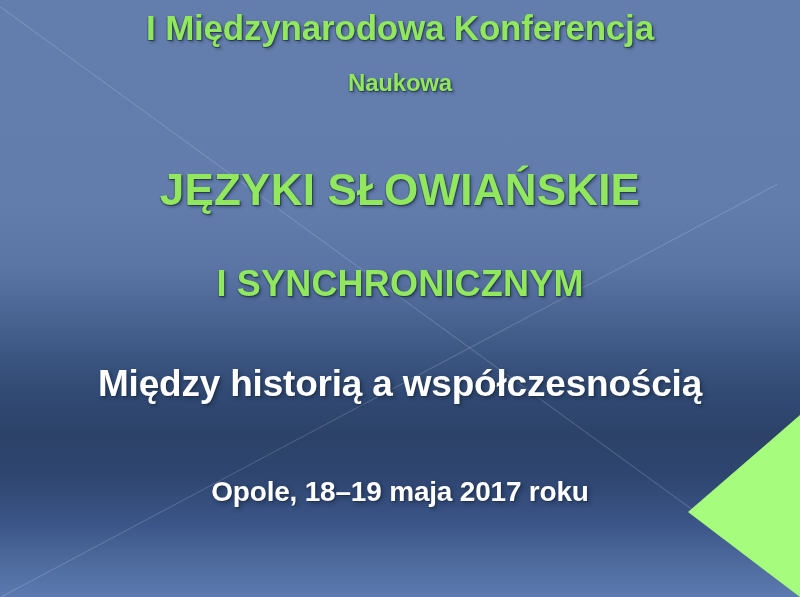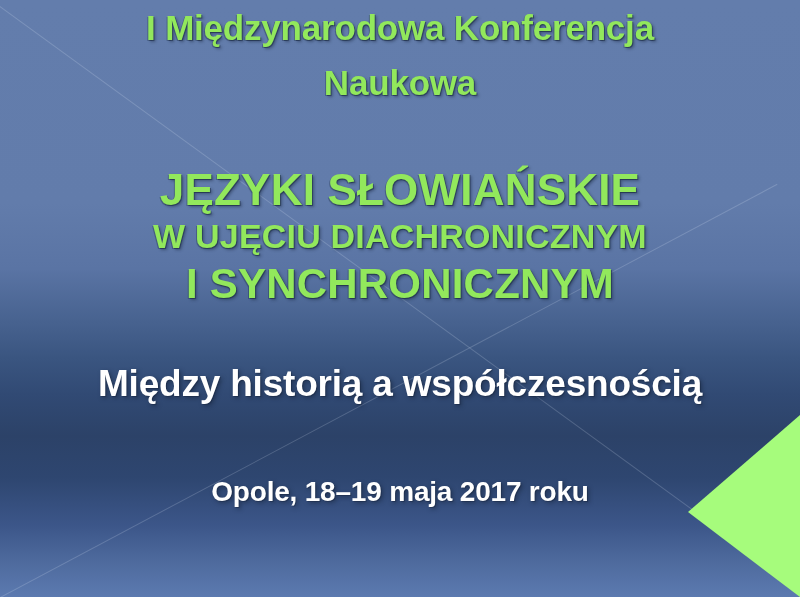--- a/index.html
+++ b/index.html
@@ -93,25 +93,25 @@
   .white {
     color: #ffffff;
     font-weight: bold;
     text-shadow:
        1px 1px 0 rgba(25,38,62,0.45),
        2px 2px 4px rgba(20,32,55,0.55);
   }
 
   
   .l-conf1   { position: absolute; top: 6px;  font-size: 35px; line-height: 44px; }
-  .l-conf2   { position: absolute; top: 61px;  font-size: 35px; line-height: 44px; }
+  .l-conf2   { position: absolute; top: 61px;  font-size: 24px; line-height: 44px; }
 
   .l-title1  { position: absolute; top: 166px; font-size: 44px; line-height: 47px; letter-spacing: 0.2px; }
   .l-title2  { position: absolute; top: 213px; font-size: 34px; line-height: 47px; letter-spacing: 0.2px; }
-  .l-title3  { position: absolute; top: 260px; font-size: 42px; line-height: 47px; letter-spacing: 0.2px; padding-left: 8px; }
+  .l-title3  { position: absolute; top: 260px; font-size: 36px; line-height: 47px; letter-spacing: 0.2px; padding-left: 8px; }
 
   .l-sub     { position: absolute; top: 360px; font-size: 37px; line-height: 48px; }
 
   .l-date    { position: absolute; top: 473px; font-size: 28px; line-height: 38px; }
 </style>
 </head>
 <body>
 
 <div id="slide">
 
@@ -125,21 +125,20 @@
   </div>
 
   <div class="content">
 
     <div class="line green l-conf1">I Międzynarodowa Konferencja</div>
 
     <div class="line green l-conf2">Naukowa</div>
 
     <div class="line green l-title1">JĘZYKI SŁOWIAŃSKIE</div>
 
-    <div class="line green l-title2">W UJĘCIU DIACHRONICZNYM</div>
 
     <div class="line green l-title3">I SYNCHRONICZNYM</div>
 
     <div class="line white l-sub">Między historią a współczesnością</div>
 
     <div class="line white l-date">Opole, 18–19 maja 2017 roku</div>
 
   </div>
 </div>
 

